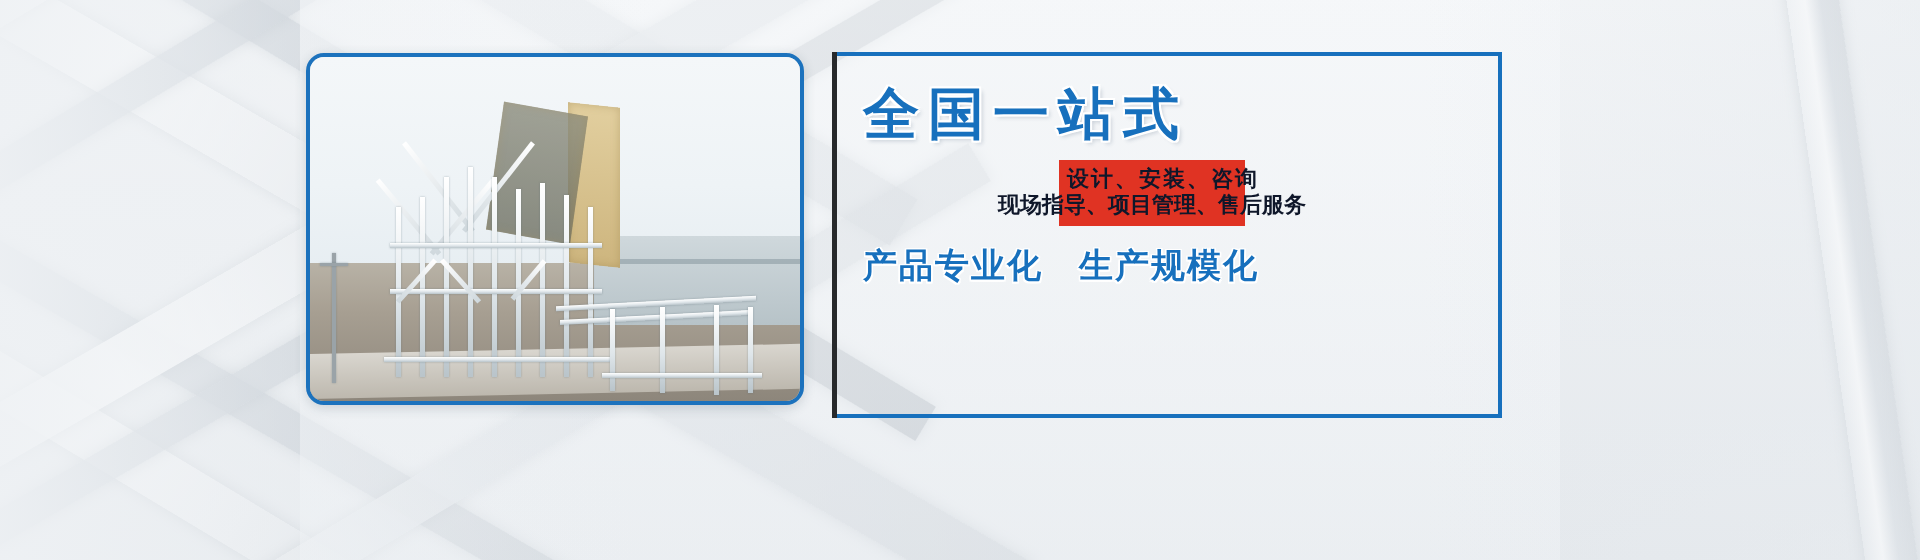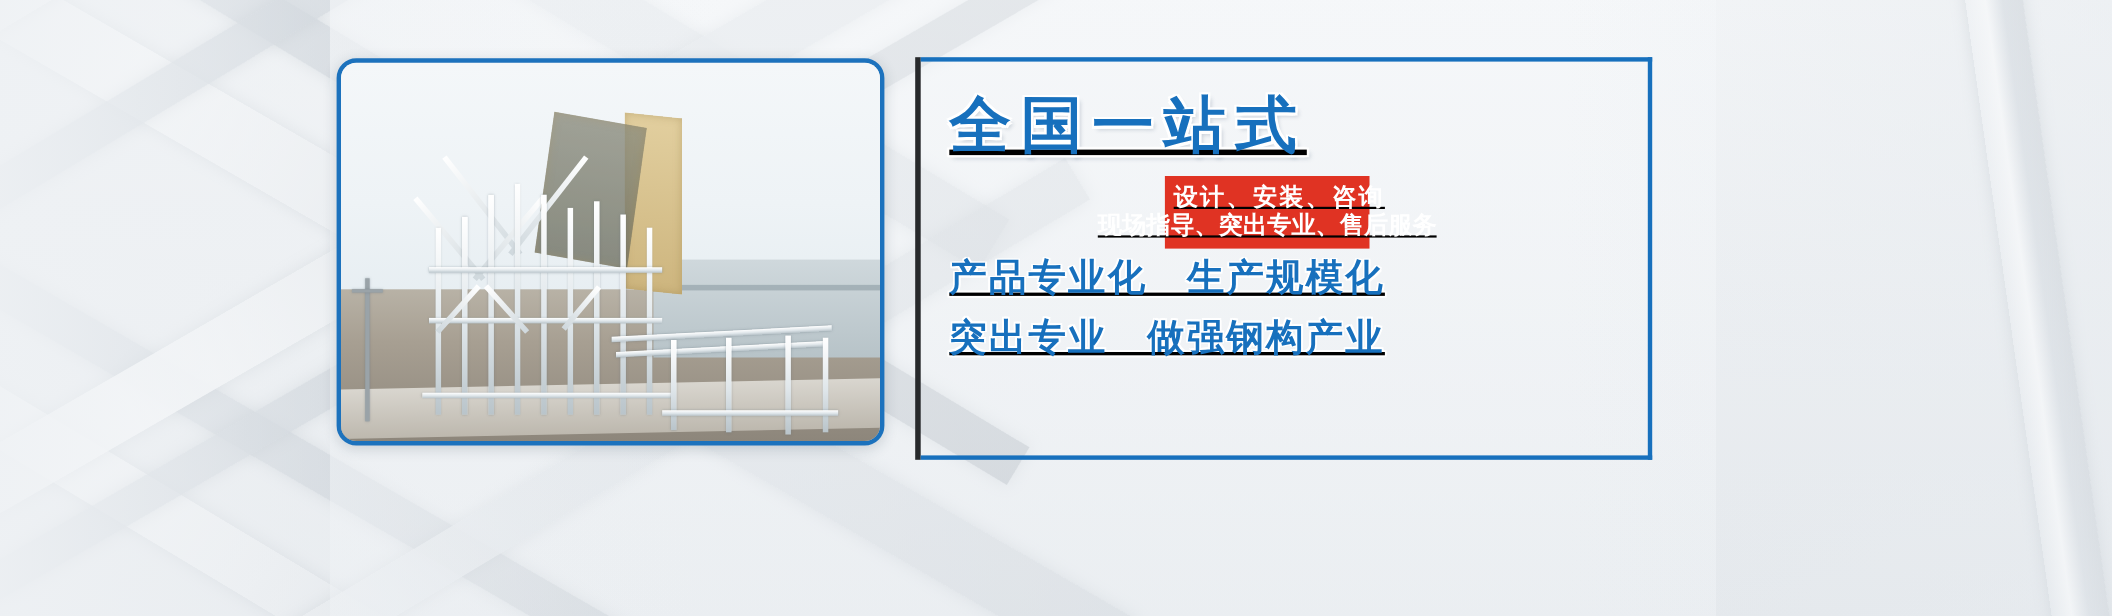--- a/index.html
+++ b/index.html
@@ -141,21 +141,20 @@
     letter-spacing:3px;
     text-indent:3px;
     line-height:1.08;
     white-space:nowrap;
   }
 
   
   .panel-body {
     position:absolute; inset:4px 4px 4px 5px;
     padding:30px 0 0 22px;
-    text-decoration:underline;
   }
 
   #headline-main {
     font-size:56px;
     font-weight:700;
     color:#1770bd;
     letter-spacing:9px;
     line-height:1;
     white-space:nowrap;
     text-shadow:
@@ -187,21 +186,21 @@
   
   #service-block {
     margin-top:18px;
     margin-left:200px;
     width:186px;
     background:#e03323;
     padding:6px 8px 8px;
     text-align:center;
   }
   #service-block .svc-line {
-    color:#ffffff;
+    color:#0f172a;
     font-weight:700;
     line-height:1.18;
     white-space:nowrap;
   }
   .svc-line.l1 { font-size:22px; letter-spacing:2px; }
   .svc-line.l2 { font-size:22px; letter-spacing:0px; }
   
   #service-block { position:relative; }
   .svc-line.l2 { position:relative; width:372px; margin-left:-101px; }
   .svc-line.l2::before{
@@ -217,21 +216,21 @@
     color:#1770bd;
     letter-spacing:2px;
     line-height:1;
     white-space:nowrap;
     text-shadow:
       1.5px 0 0 #ffffff,-1.5px 0 0 #ffffff,
       0 1.5px 0 #ffffff,0 -1.5px 0 #ffffff,
       1.5px 1.5px 0 #ffffff,-1.5px 1.5px 0 #ffffff,
       1.5px -1.5px 0 #ffffff,-1.5px -1.5px 0 #ffffff;
   }
-  #tagline-1 { margin-top:10px; }
+  #tagline-1 { margin-top:22px; }
   #tagline-2 { margin-top:20px; }
 </style>
 </head>
 <body>
 
 <div id="banner">
 
   <div class="bg-layer">
     <div class="beam" style="left:-6%;top:-12%;width:1560px;height:54px;transform:rotate(31deg);"></div>
     <div class="beam dark" style="left:-10%;top:10%;width:1700px;height:40px;transform:rotate(31deg);"></div>
@@ -302,21 +301,20 @@
     <div class="rail-top"></div>
     <div class="rail-right"></div>
     <div class="rail-bottom"></div>
 
 
     <div class="panel-body">
       <div id="headline-main">全国一站式</div>
 
       <div id="service-block">
         <div class="svc-line l1">设计、安装、咨询</div>
-        <div class="svc-line l2">现场指导、突出专业、售后服务</div>
+        <div class="svc-line l2">现场指导、项目管理、售后服务</div>
       </div>
 
       <div class="tagline" id="tagline-1">产品专业化　生产规模化</div>
-      <div class="tagline" id="tagline-2">突出专业　做强钢构产业</div>
     </div>
   </div>
 
 </div>
 
 </body></html>

